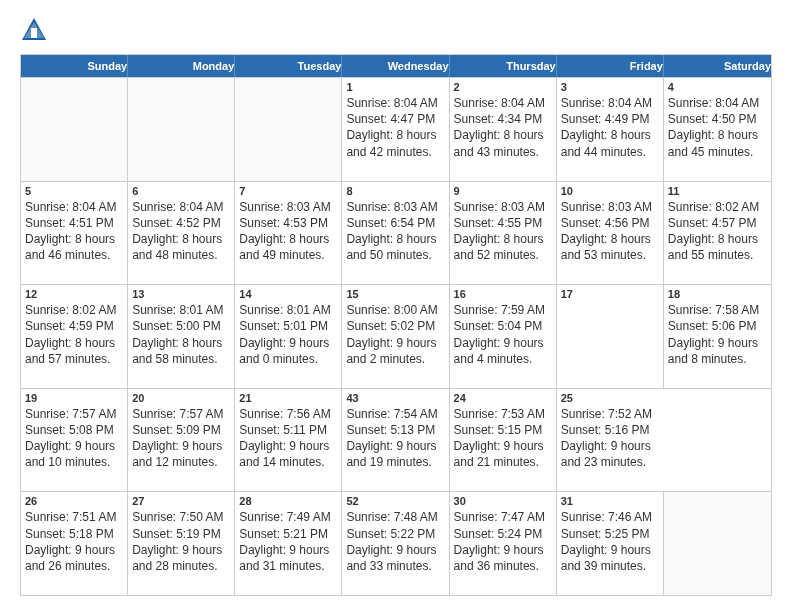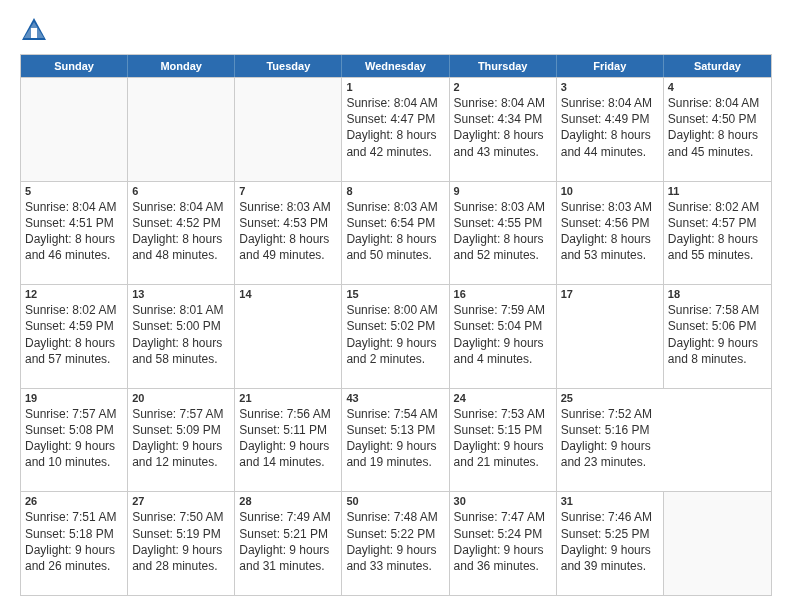--- a/index.html
+++ b/index.html
@@ -62,21 +62,21 @@
     .cal-header-row {
       display: grid;
       grid-template-columns: repeat(7, 1fr);
       background: #2b6cb0;
     }
     .cal-header-cell {
       color: #fff;
       font-size: 11px;
       font-weight: bold;
       padding: 5px 0;
-      text-align: center;
+      text-align: right;
       border-right: 1px solid #5a8fc0;
     }
     .cal-header-cell:last-child { border-right: none; }
     .cal-body {
       flex: 1;
       display: flex;
       flex-direction: column;
     }
     .cal-row {
       display: grid;
@@ -234,20 +234,24 @@
           </div>
           <div class="cal-cell">
             <span class="cell-day">13</span>
             <div class="cell-info">Sunrise: 8:01 AM
 Sunset: 5:00 PM
 Daylight: 8 hours
 and 58 minutes.</div>
           </div>
           <div class="cal-cell">
             <span class="cell-day">14</span>
+            <div class="cell-info">Sunrise: 8:01 AM
+Sunset: 5:01 PM
+Daylight: 9 hours
+and 0 minutes.</div>
           </div>
           <div class="cal-cell">
             <span class="cell-day">15</span>
             <div class="cell-info">Sunrise: 8:00 AM
 Sunset: 5:02 PM
 Daylight: 9 hours
 and 2 minutes.</div>
           </div>
           <div class="cal-cell">
             <span class="cell-day">16</span>
@@ -327,21 +331,21 @@
 and 28 minutes.</div>
           </div>
           <div class="cal-cell">
             <span class="cell-day">28</span>
             <div class="cell-info">Sunrise: 7:49 AM
 Sunset: 5:21 PM
 Daylight: 9 hours
 and 31 minutes.</div>
           </div>
           <div class="cal-cell">
-            <span class="cell-day">50</span>
+            <span class="cell-day">52</span>
             <div class="cell-info">Sunrise: 7:48 AM
 Sunset: 5:22 PM
 Daylight: 9 hours
 and 33 minutes.</div>
           </div>
           <div class="cal-cell">
             <span class="cell-day">30</span>
             <div class="cell-info">Sunrise: 7:47 AM
 Sunset: 5:24 PM
 Daylight: 9 hours

